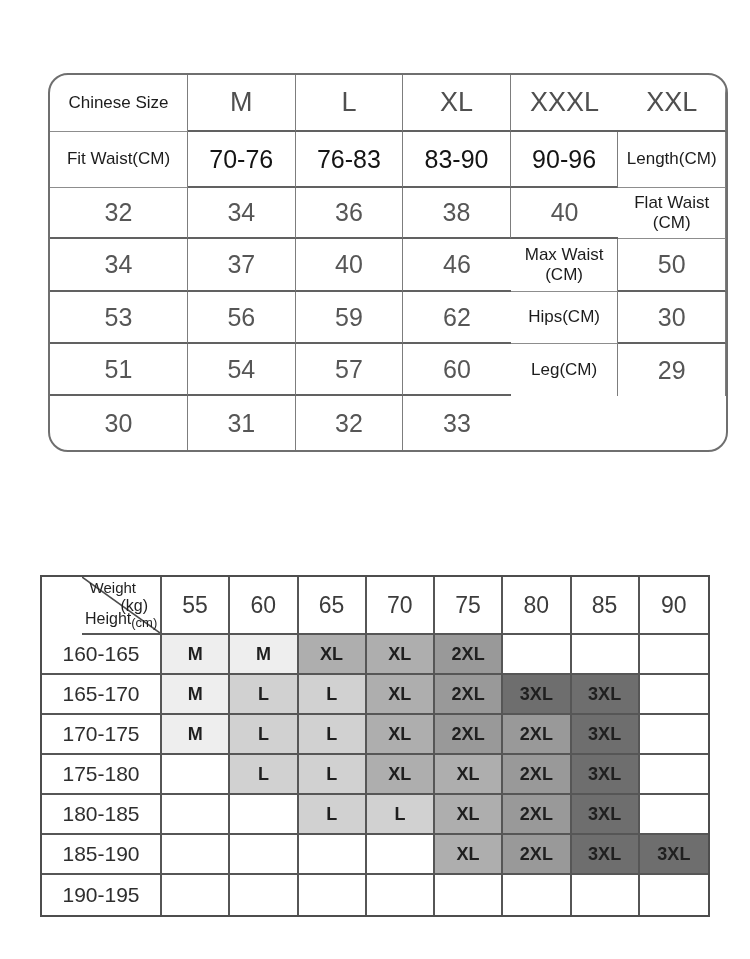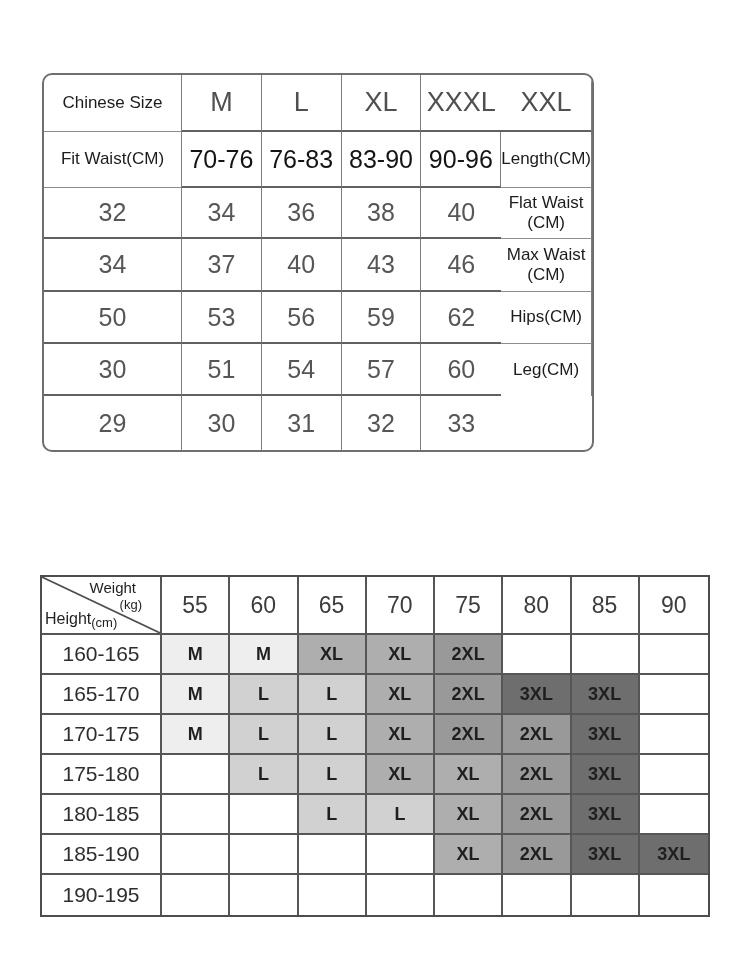--- a/index.html
+++ b/index.html
@@ -10,28 +10,28 @@
     position: relative;
     width: 750px;
     height: 959px;
     background: #ffffff;
     overflow: hidden;
   }
 
   
   #size-table {
     position: absolute;
-    left: 42px;
+    left: 48px;
     top: 73px;
-    width: 552px;
+    width: 680px;
     display: grid;
     grid-template-columns: 138px repeat(5, 1fr);
     grid-template-rows: 57px 56px 51px 53px 52px 52px 54px;
     border: 2px solid #6f6f6f;
-    border-radius: 10px;
+    border-radius: 20px;
     overflow: hidden;
     background: #ffffff;
   }
   .st-cell {
     display: flex;
     align-items: center;
     justify-content: center;
     text-align: center;
     border-right: 1px solid #7d7d7d;
     border-bottom: 2px solid #616161;
@@ -66,29 +66,29 @@
     display: flex;
     align-items: center;
     justify-content: center;
     border-right: 2px solid #565656;
     border-bottom: 2px solid #565656;
     background: #ffffff;
   }
   .ft-head     { font-size: 23px; color: #3c3c3c; }
   .ft-rowlabel { font-size: 21px; color: #2e2e2e; }
   .ft-size     { font-size: 18px; font-weight: 600; color: #1f1f1f; }
-  .ft-corner   { position: relative; display: block; }
+  .ft-corner   { position: relative; display: block; margin-left: 40px; }
   .diag {
     position: absolute;
     left: 0; top: 0;
     width: 100%; height: 100%;
     display: block;
   }
   .ft-corner-weight { position: absolute; top: 2px;  right: 24px; font-size: 15px; color: #1f1f1f; }
-  .ft-corner-kg     { position: absolute; top: 20px; right: 18px;  font-size: 13px; color: #1f1f1f; }
+  .ft-corner-kg     { position: absolute; top: 20px; right: 12px;  font-size: 16px; color: #1f1f1f; }
   .ft-corner-height { position: absolute; bottom: 5px; left: 3px; font-size: 16px; color: #1f1f1f; white-space: nowrap; }
   .ft-corner-height .unit { font-size: 13px; position: relative; top: 3px; }
 </style>
 </head>
 <body>
 
 <div class="page">
   <div id="size-table">
       <div class="st-cell st-label">Chinese Size</div>
       <div class="st-cell st-size">M</div>
@@ -105,21 +105,20 @@
       <div class="st-cell st-val">32</div>
       <div class="st-cell st-val">34</div>
       <div class="st-cell st-val">36</div>
       <div class="st-cell st-val">38</div>
       <div class="st-cell st-val lastcol">40</div>
       <div class="st-cell st-label">Flat Waist
 (CM)</div>
       <div class="st-cell st-val">34</div>
       <div class="st-cell st-val">37</div>
       <div class="st-cell st-val">40</div>
-      <div class="st-cell st-val">43</div>
       <div class="st-cell st-val lastcol">46</div>
       <div class="st-cell st-label">Max Waist
 (CM)</div>
       <div class="st-cell st-val">50</div>
       <div class="st-cell st-val">53</div>
       <div class="st-cell st-val">56</div>
       <div class="st-cell st-val">59</div>
       <div class="st-cell st-val lastcol">62</div>
       <div class="st-cell st-label">Hips(CM)</div>
       <div class="st-cell st-val">30</div>

